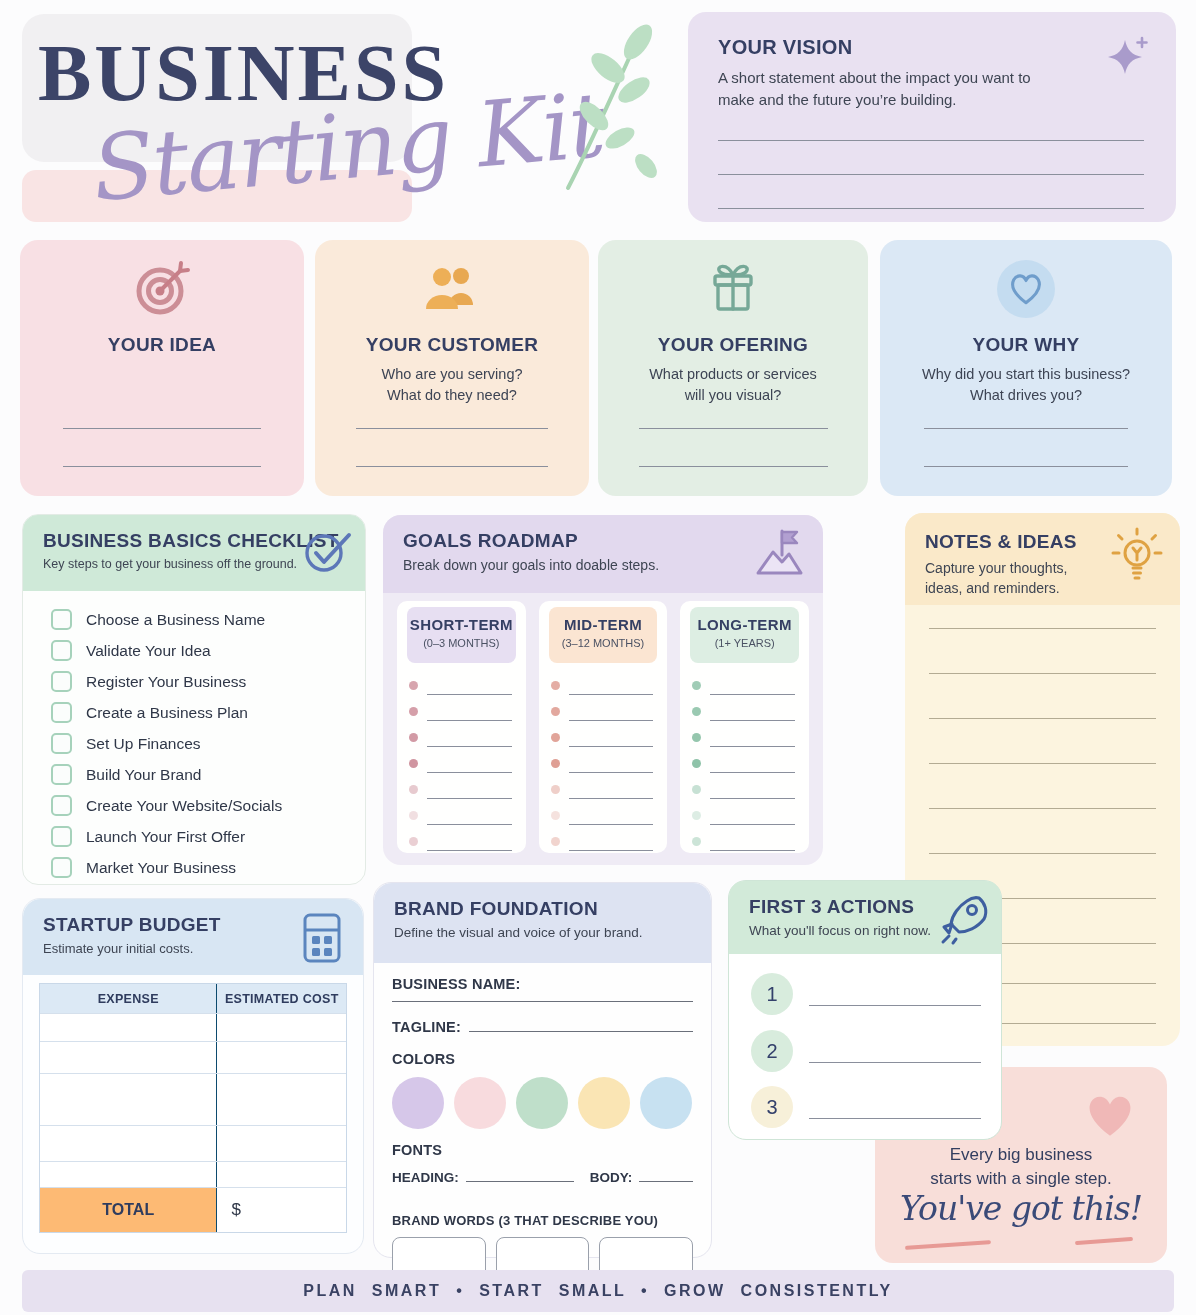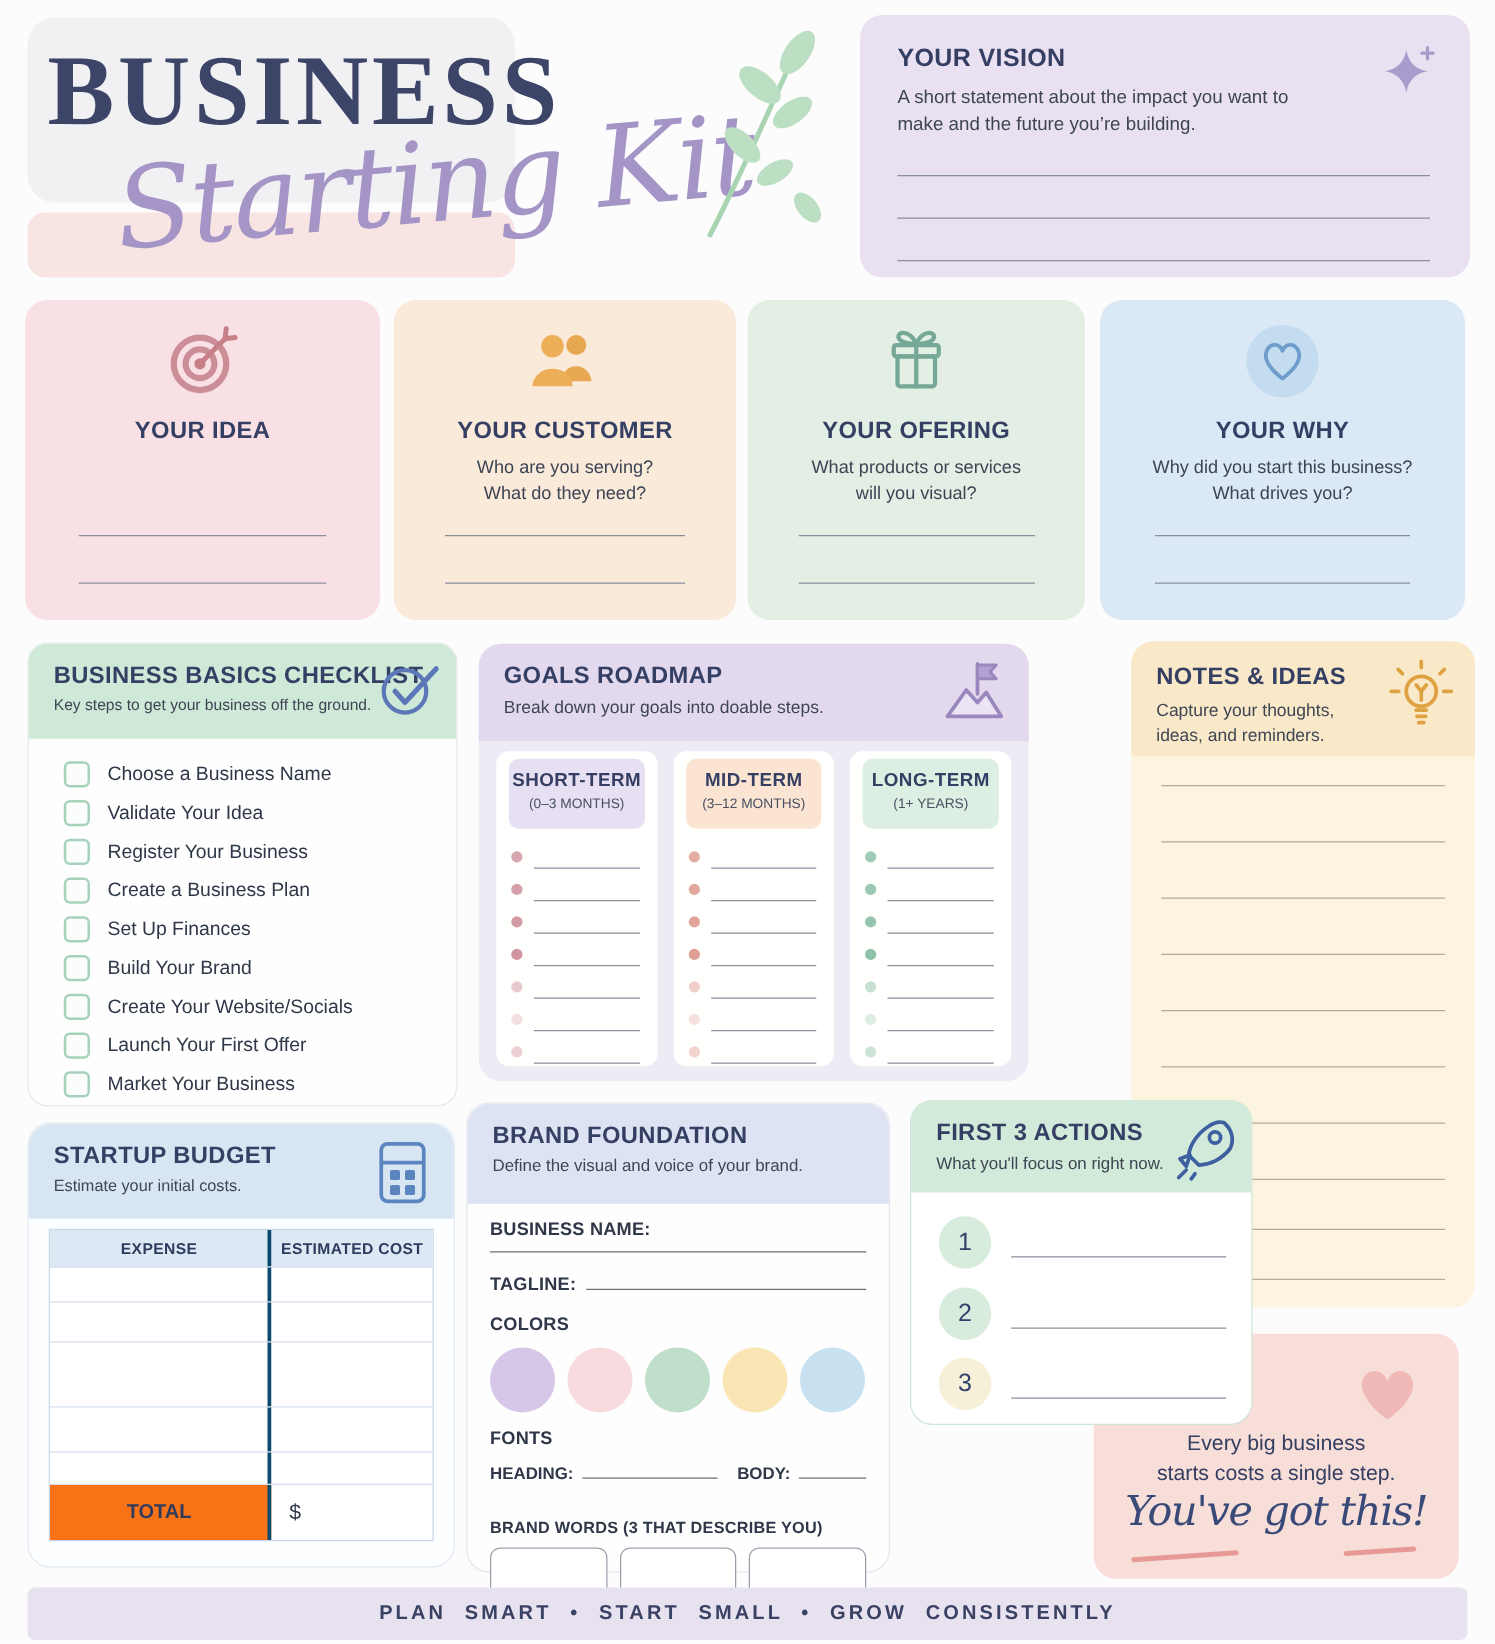--- a/index.html
+++ b/index.html
@@ -79,26 +79,26 @@
   .bulb-icon { position:absolute; right:14px; top:12px; }
   .note-line { position:absolute; left:24px; right:24px; border-bottom:1.4px solid #B3AB93; }
 
   
   .budget { left:22px; top:898px; width:342px; height:356px; background:#FDFEFF; border:1px solid #E4EAF2; }
   .budget .card-head { background:#D8E6F3; height:76px; }
   .calc-icon { position:absolute; right:16px; top:12px; }
   .bt { position:absolute; left:16px; right:16px; top:84px; height:250px; border:1px solid #C9D8E8; background:#fff; display:flex; flex-direction:column; }
   .bt-row { display:flex; border-bottom:1px solid #D5E0EC; }
   .bt-row:last-child { border-bottom:none; }
-  .bt-c1 { width:58%; border-right:3px solid #0c4a6e; }
+  .bt-c1 { width:58%; border-right:1px solid #0c4a6e; }
   .bt-c2 { width:42%; }
   .bt-head { background:#DCE9F5; height:30px; }
   .bt-head div { display:flex; align-items:center; justify-content:center; font-size:12.5px; font-weight:700; color:#2F3C5E; letter-spacing:.3px; }
   .bt-total { height:44px; flex:none; }
-  .bt-total .bt-c1 { background:#f97316; display:flex; align-items:center; justify-content:center; font-size:16px; font-weight:700; color:#2F3C5E; }
+  .bt-total .bt-c1 { background:#fdba74; display:flex; align-items:center; justify-content:center; font-size:16px; font-weight:700; color:#2F3C5E; }
   .bt-total .bt-c2 { display:flex; align-items:center; padding-left:14px; font-size:17px; color:#2F3748; }
 
   
   .brand { left:373px; top:882px; width:339px; height:376px; background:#FEFEFE; border:1px solid #E5E5EF; }
   .brand .card-head { background:#DDE3F2; height:80px; }
   .brand .h-sub { font-size:13.5px; }
   .brand-body { padding:13px 18px 0 18px; }
   .b-label { font-size:14.5px; font-weight:700; color:#2F3748; letter-spacing:.2px; }
   .b-name-line { margin-top:9px; border-bottom:1.5px solid #6A6F7A; }
   .b-row { display:flex; align-items:baseline; margin-top:16px; }
@@ -553,21 +553,21 @@
     </div>
   </div>
 
   <div class="card quote">
     <div class="q-heart">
       <svg width="66" height="66" viewBox="0 0 70 70">
         <path d="M35 58 C16 44, 10 31, 15 22 C20 14, 31 15, 35 25 C39 15, 50 14, 55 22 C60 31, 54 44, 35 58 Z" fill="#EFB2B2"></path>
       </svg>
     </div>
     <div class="q-line1">Every big business</div>
-    <div class="q-line2">starts costs a single step.</div>
+    <div class="q-line2">starts with a single step.</div>
     <div class="q-script">You've got this!</div>
     <div class="q-swoosh qs1"></div>
     <div class="q-swoosh qs2"></div>
   </div>
 
   <div class="footer">
     <span>PLAN SMART • START SMALL • GROW CONSISTENTLY</span>
   </div>
 
 </div>

